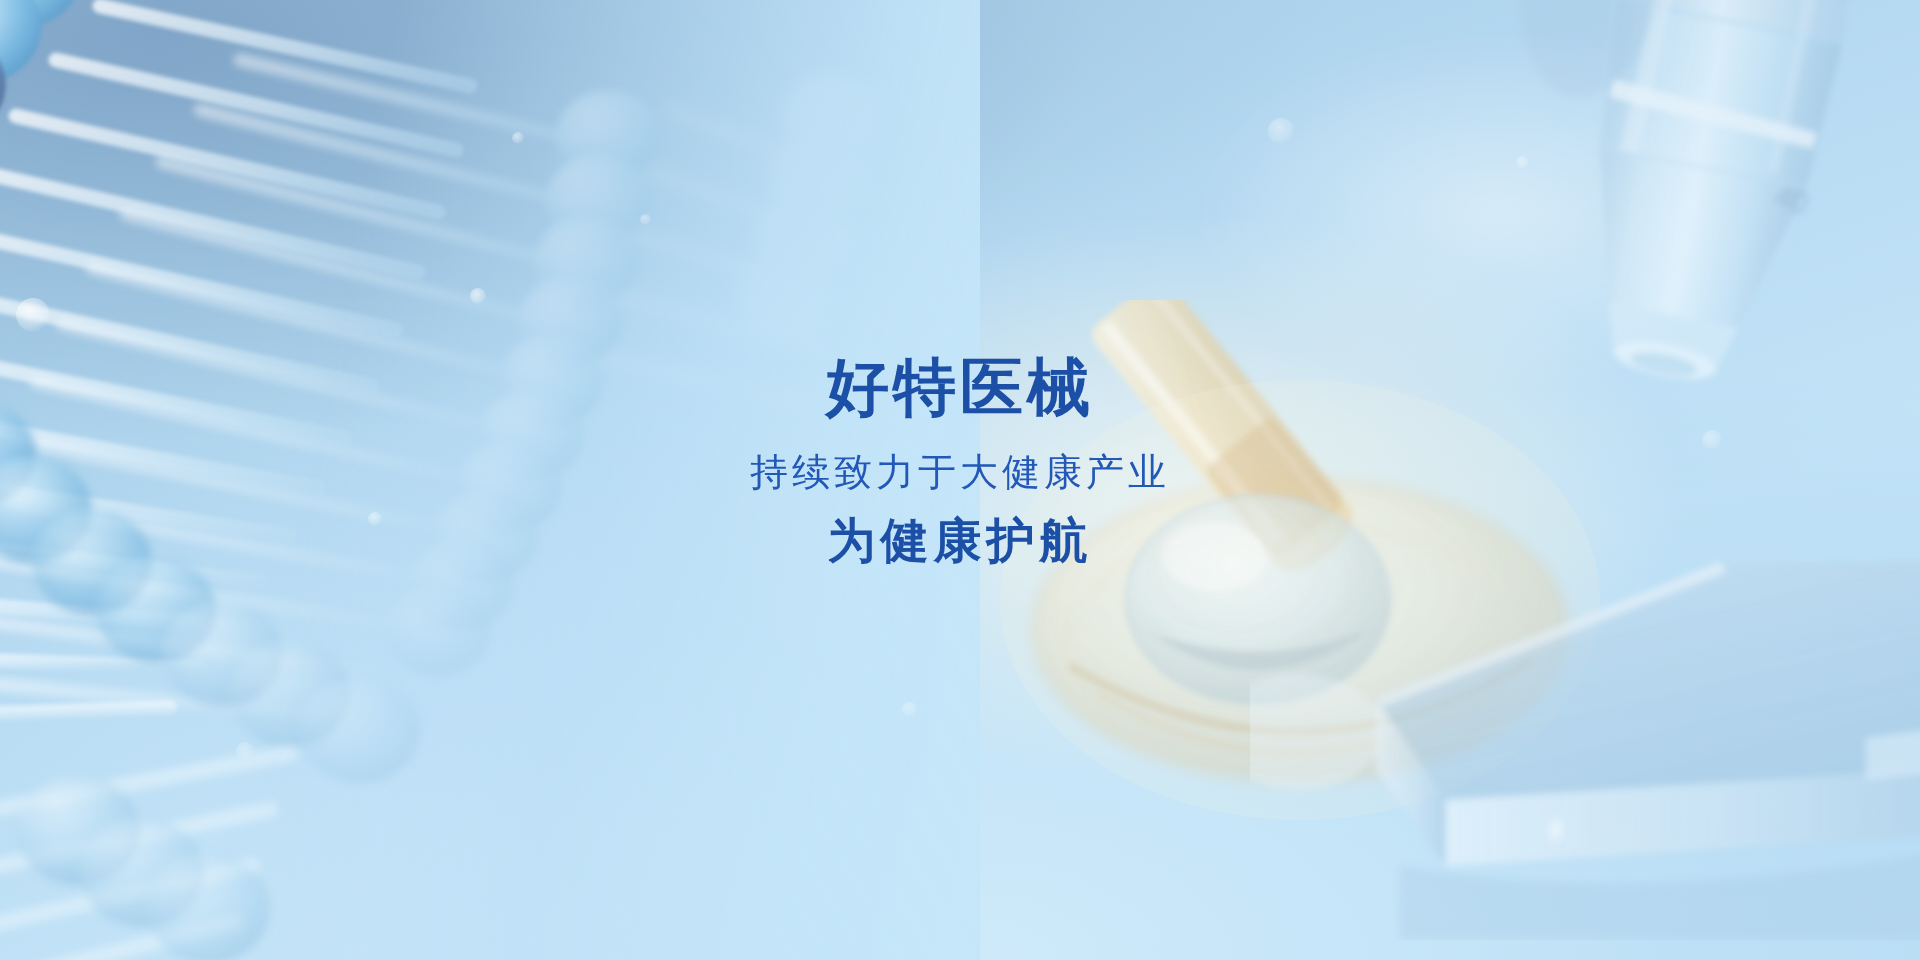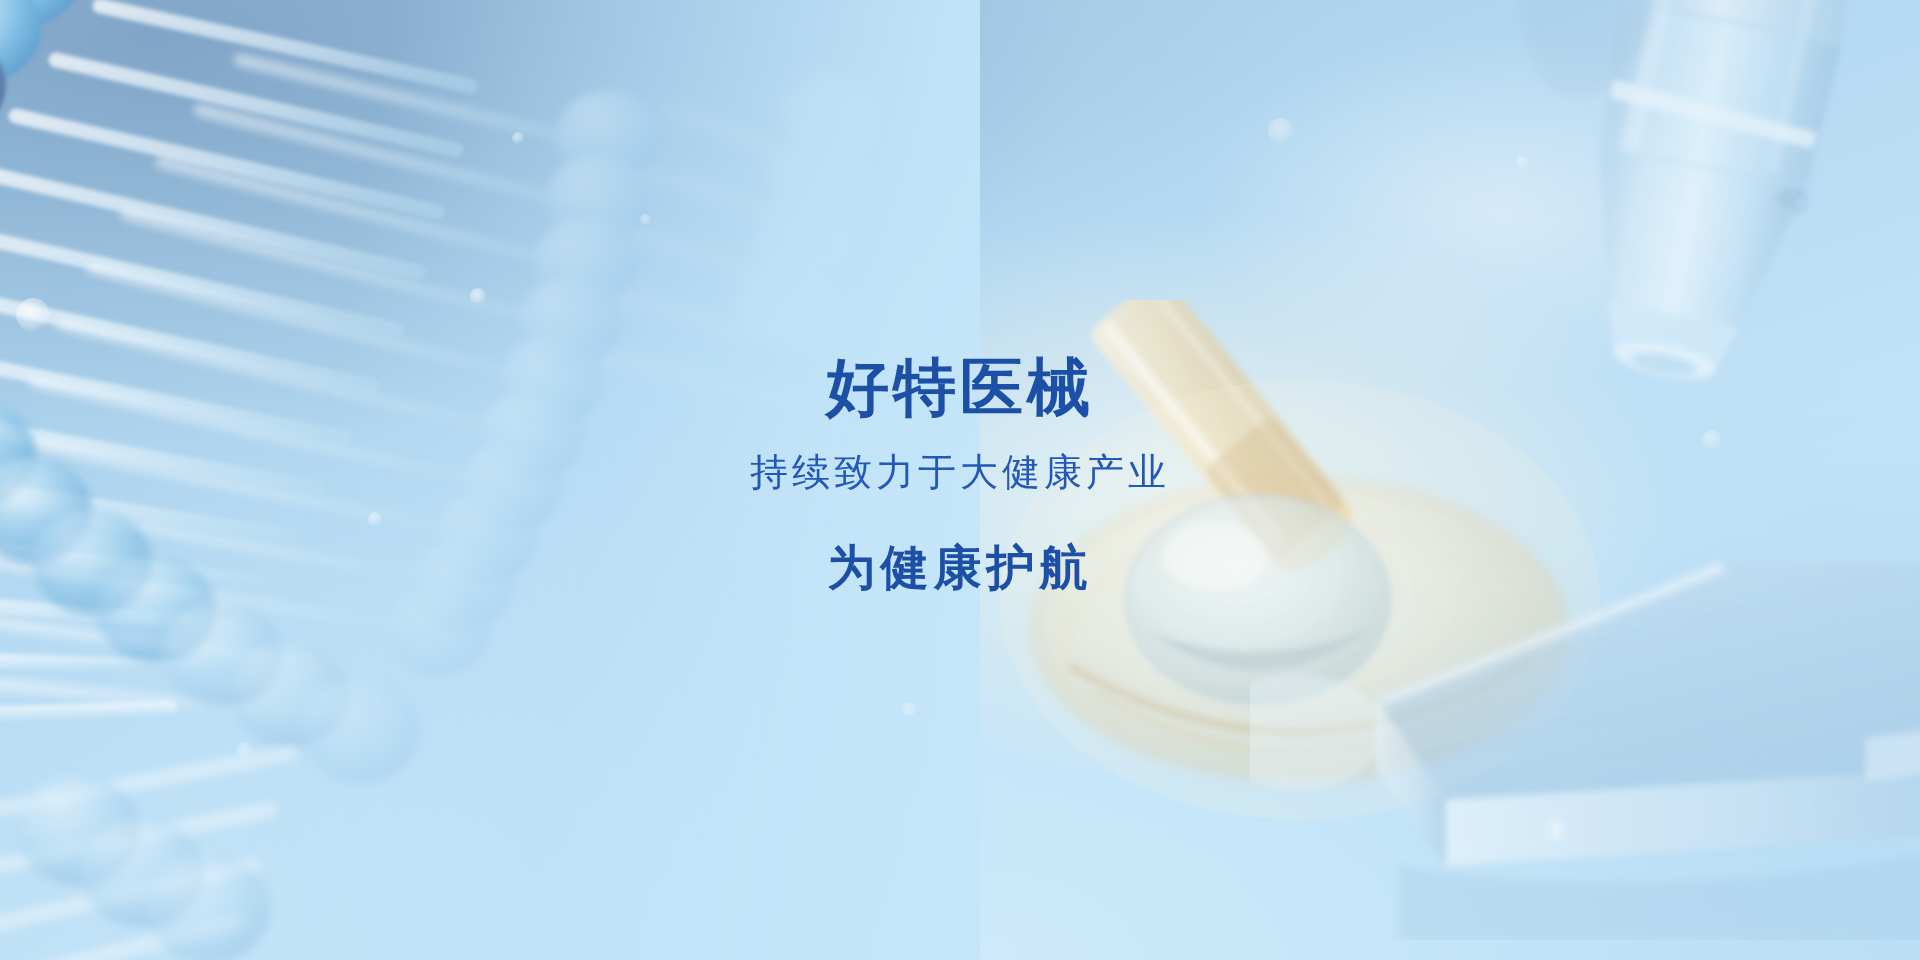--- a/index.html
+++ b/index.html
@@ -105,21 +105,21 @@
   }
   #subtitle {
     margin-top:26px;
     font-size:38px;
     font-weight:normal;
     letter-spacing:4px;
     line-height:1.2;
     color:#2258b8;
   }
   #tagline {
-    margin-top:44px;
+    margin-top:17px;
     font-size:48px;
     font-weight:bold;
     letter-spacing:5px;
     line-height:1.2;
     color:#1c4fa6;
   }
 </style>
 </head>
 <body>
 

